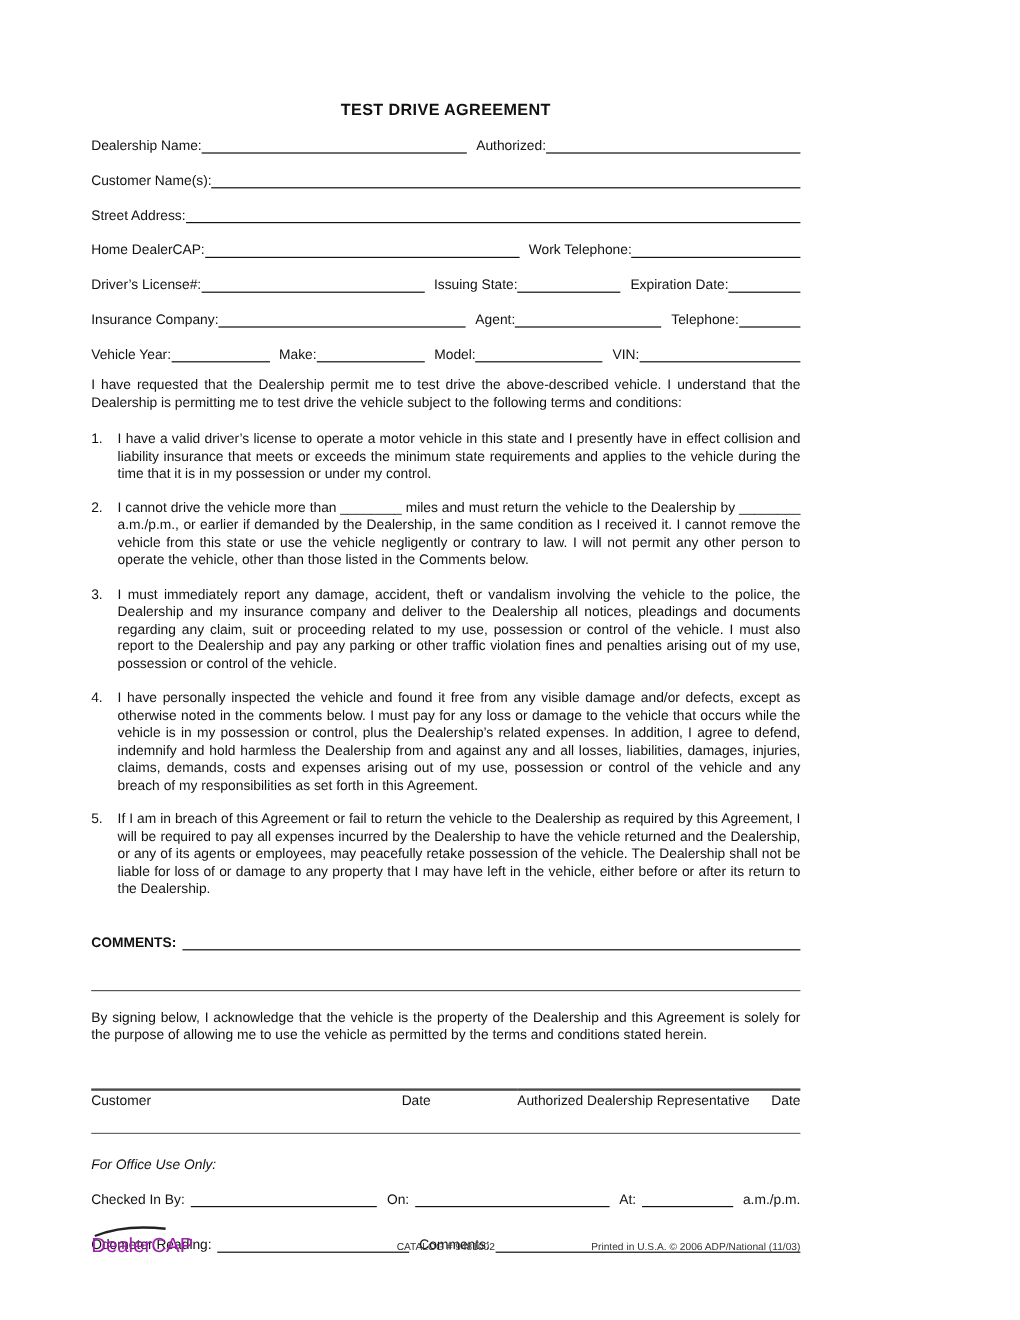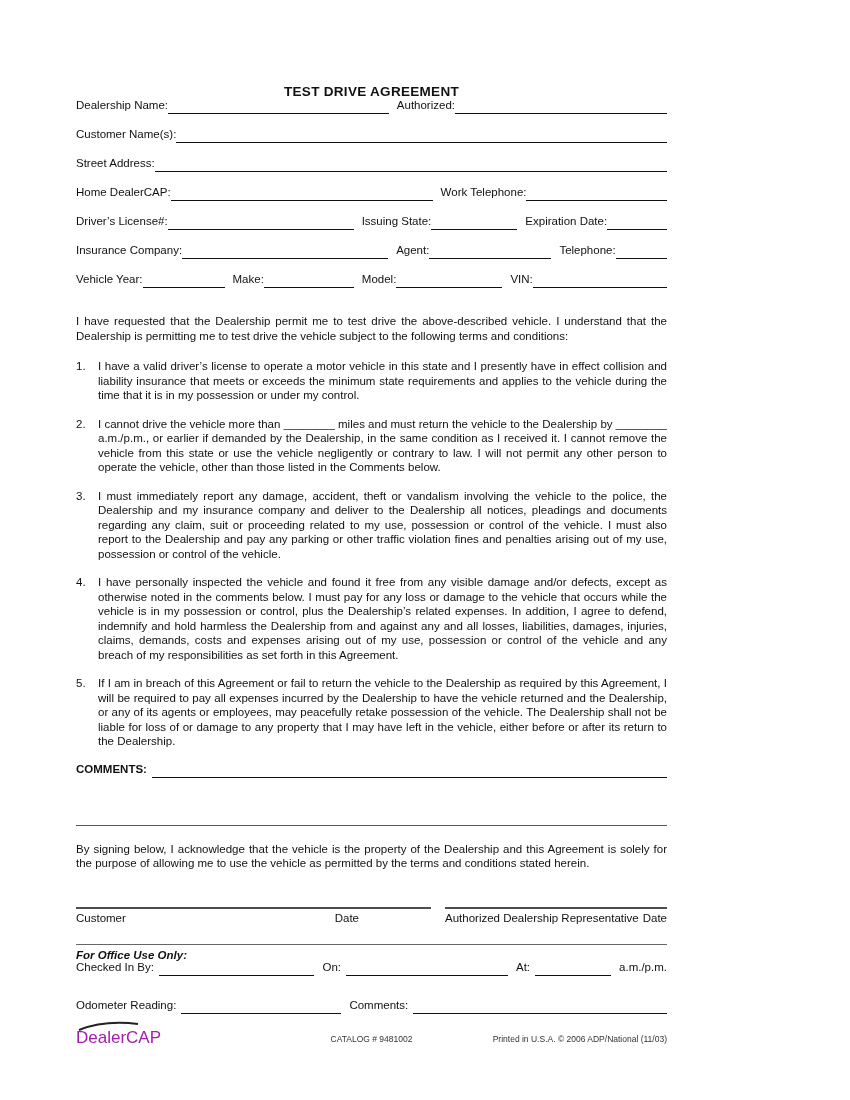--- a/index.html
+++ b/index.html
@@ -16,21 +16,21 @@
   }
   .title{
     margin:0;
     font-size:13.5px;
     font-weight:bold;
     text-align:center;
     letter-spacing:.3px;
   }
   .frow{
     display:flex;
-    align-items:flex-start;
+    align-items:flex-end;
     height:29px;
     white-space:nowrap;
   }
   .frow .lbl{flex:0 0 auto;}
   .frow .lbl.next{margin-left:8px;}
   .line{
     border-bottom:1px solid #111;
     height:14px;
     flex:0 0 auto;
   }
@@ -53,43 +53,42 @@
   .fullline{
     margin-top:33px;
     border-bottom:1px solid #555;
     height:0;
   }
   .dateout-row{margin-top:2px;}
   .sign-para{margin-top:16px;}
   .sigblock{
     margin-top:36px;
     display:flex;
-    gap:14px;
   }
   .sigcol{display:flex;flex-direction:column;}
   .sigcol.left{flex:0 0 355px;}
   .sigcol.right{flex:1 1 auto;}
   .sigline{
     border-bottom:2.5px solid #4d4d4d;
     height:0;
   }
   .siglabels{
     display:flex;
     justify-content:space-between;
     margin-top:3px;
   }
   .siglabels .pad-right{margin-right:72px;}
   .office-divider{
     margin-top:20px;
     border-bottom:1.5px solid #666;
     height:0;
   }
   .office-heading{
-    margin-top:4px;
-    font-weight:bold;
+    margin-top:20px;
+    font-weight:normal;
     font-style:italic;
   }
   .footer{
     position:absolute;
     left:76px;right:78px;top:1028px;
     display:flex;
     align-items:flex-end;
   }
   .logo{
     position:relative;

